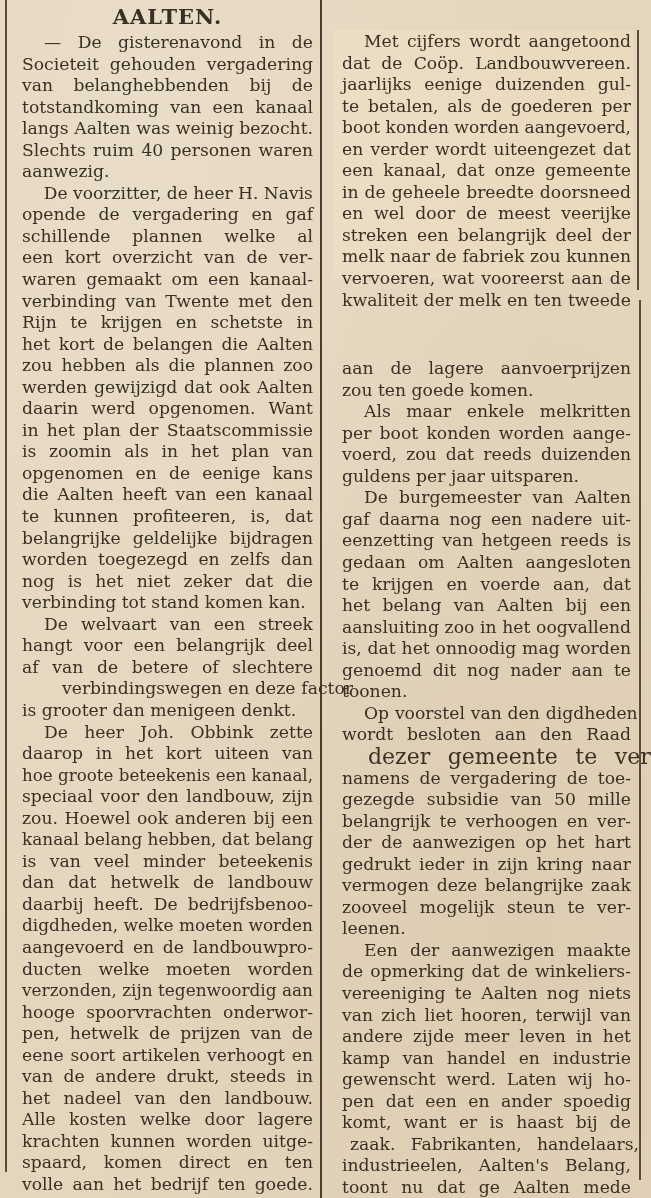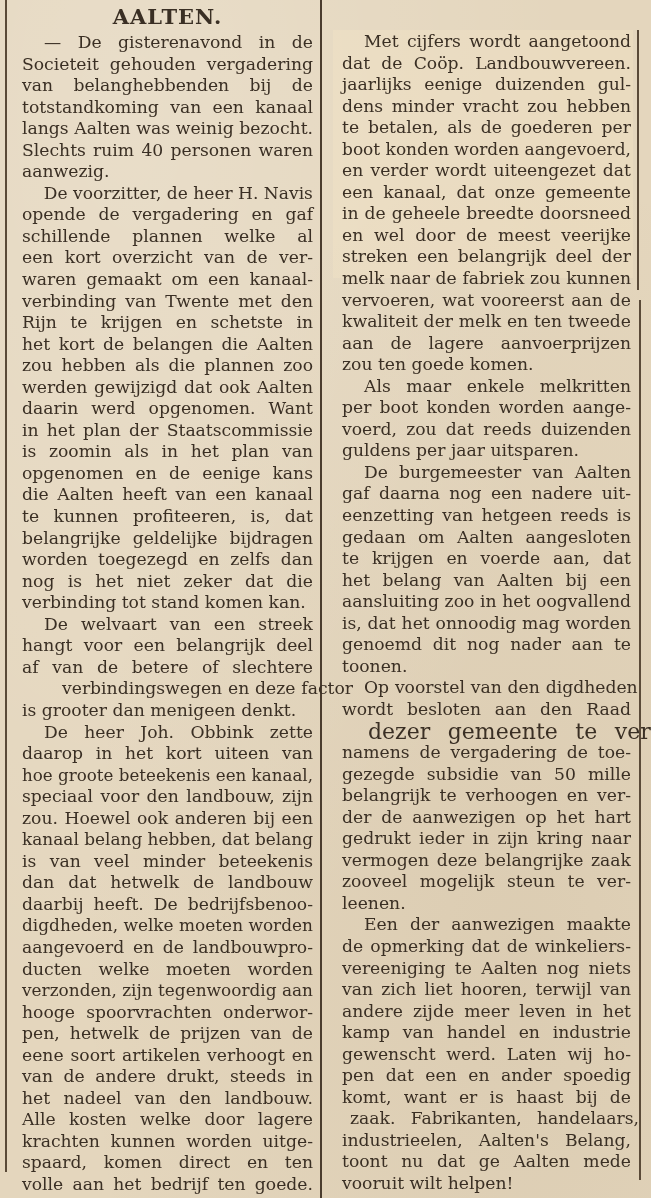--- a/index.html
+++ b/index.html
@@ -122,32 +122,31 @@
         <span class="line" style="font-size: 17.2px; line-height: 21.55px; display: block; word-spacing: 11.26px; text-align-last: left; text-align: left;">spaard, komen direct en ten</span>
         <span class="line" style="font-size: 17.2px; line-height: 21.55px; display: block; word-spacing: 3.77px; text-align-last: left; text-align: left;">volle aan het bedrijf ten goede.</span>
       </div>
   </div>
 
   <div class="col col-right">
     <div class="article">
         <span class="line indent" style="font-size: 17.2px; line-height: 21.55px; display: block; word-spacing: 2.77px; text-align-last: left; text-align: left;">Met cijfers wordt aangetoond</span>
         <span class="line" style="font-size: 17.2px; line-height: 21.55px; display: block; word-spacing: 5.71px; text-align-last: left; text-align: left;">dat de Coöp. Landbouwvereen.</span>
         <span class="line" style="font-size: 17.2px; line-height: 21.55px; display: block; word-spacing: 7.15px; text-align-last: left; text-align: left;">jaarlijks eenige duizenden gul-</span>
-        <span class="line" style="font-size: 17.2px; line-height: 21.55px; display: block; word-spacing: 3.27px; text-align-last: left; text-align: left;">dens minder vracht zou hebben</span>
         <span class="line" style="font-size: 17.2px; line-height: 21.55px; display: block; word-spacing: 3.36px; text-align-last: left; text-align: left;">te betalen, als de goederen per</span>
         <span class="line" style="font-size: 17.2px; line-height: 21.55px; display: block; transform: scaleX(0.9889); transform-origin: left center; width: 292.25px; text-align-last: left; text-align: left;">boot konden worden aangevoerd,</span>
         <span class="line" style="font-size: 17.2px; line-height: 21.55px; display: block; word-spacing: 1.72px; text-align-last: left; text-align: left;">en verder wordt uiteengezet dat</span>
         <span class="line" style="font-size: 17.2px; line-height: 21.55px; display: block; word-spacing: 4.45px; text-align-last: left; text-align: left;">een kanaal, dat onze gemeente</span>
         <span class="line" style="font-size: 17.2px; line-height: 21.55px; display: block; word-spacing: 0.59px; text-align-last: left; text-align: left;">in de geheele breedte doorsneed</span>
         <span class="line" style="font-size: 17.2px; line-height: 21.55px; display: block; word-spacing: 5.38px; text-align-last: left; text-align: center;">en wel door de meest veerijke</span>
         <span class="line" style="font-size: 17.2px; line-height: 21.55px; display: block; word-spacing: 3.82px; text-align-last: left; text-align: left;">streken een belangrijk deel der</span>
         <span class="line" style="font-size: 17.2px; line-height: 21.55px; display: block; word-spacing: 0.22px; text-align-last: left; text-align: left;">melk naar de fabriek zou kunnen</span>
         <span class="line" style="font-size: 17.2px; line-height: 21.55px; display: block; word-spacing: 1.59px; text-align-last: left; text-align: left;">vervoeren, wat vooreerst aan de</span>
         <span class="line" style="font-size: 17.2px; line-height: 21.55px; display: block; word-spacing: 0.31px; text-align-last: left; text-align: left;">kwaliteit der melk en ten tweede</span>
-        <span class="line" style="font-size: 17.2px; line-height: 21.55px; display: block; word-spacing: 11.4px; text-align-last: left; text-align: left;">aan de lagere aanvoerprijzen</span>
+        <span class="line" style="font-size: 17.2px; line-height: 21.55px; display: block; word-spacing: 11.4px; text-align-last: left; text-align: left; margin-top: 47px;">aan de lagere aanvoerprijzen</span>
         <span class="line end" style="font-size: 17.2px; line-height: 21.55px; display: block; text-align-last: left; text-align: left;">zou ten goede komen.</span>
         <span class="line indent" style="font-size: 17.2px; line-height: 21.55px; display: block; word-spacing: 10.07px; text-align-last: left; text-align: left;">Als maar enkele melkritten</span>
         <span class="line" style="font-size: 17.2px; line-height: 21.55px; display: block; word-spacing: 2.75px; text-align-last: left; text-align: left;">per boot konden worden aange-</span>
         <span class="line" style="font-size: 17.2px; line-height: 21.55px; display: block; word-spacing: 3.78px; text-align-last: left; text-align: left;">voerd, zou dat reeds duizenden</span>
         <span class="line end" style="font-size: 17.2px; line-height: 21.55px; display: block; text-align-last: left; text-align: left;">guldens per jaar uitsparen.</span>
         <span class="line indent" style="font-size: 17.2px; line-height: 21.55px; display: block; word-spacing: 5.7px; text-align-last: left; text-align: left;">De burgemeester van Aalten</span>
         <span class="line" style="font-size: 17.2px; line-height: 21.55px; display: block; word-spacing: 3.81px; text-align-last: left; text-align: left;">gaf daarna nog een nadere uit-</span>
         <span class="line" style="font-size: 17.2px; line-height: 21.55px; display: block; word-spacing: 2.71px; text-align-last: left; text-align: left;">eenzetting van hetgeen reeds is</span>
         <span class="line" style="font-size: 17.2px; line-height: 21.55px; display: block; word-spacing: 6.79px; text-align-last: left; text-align: left;">gedaan om Aalten aangesloten</span>
         <span class="line" style="font-size: 17.2px; line-height: 21.55px; display: block; word-spacing: 7.37px; text-align-last: left; text-align: left;">te krijgen en voerde aan, dat</span>

